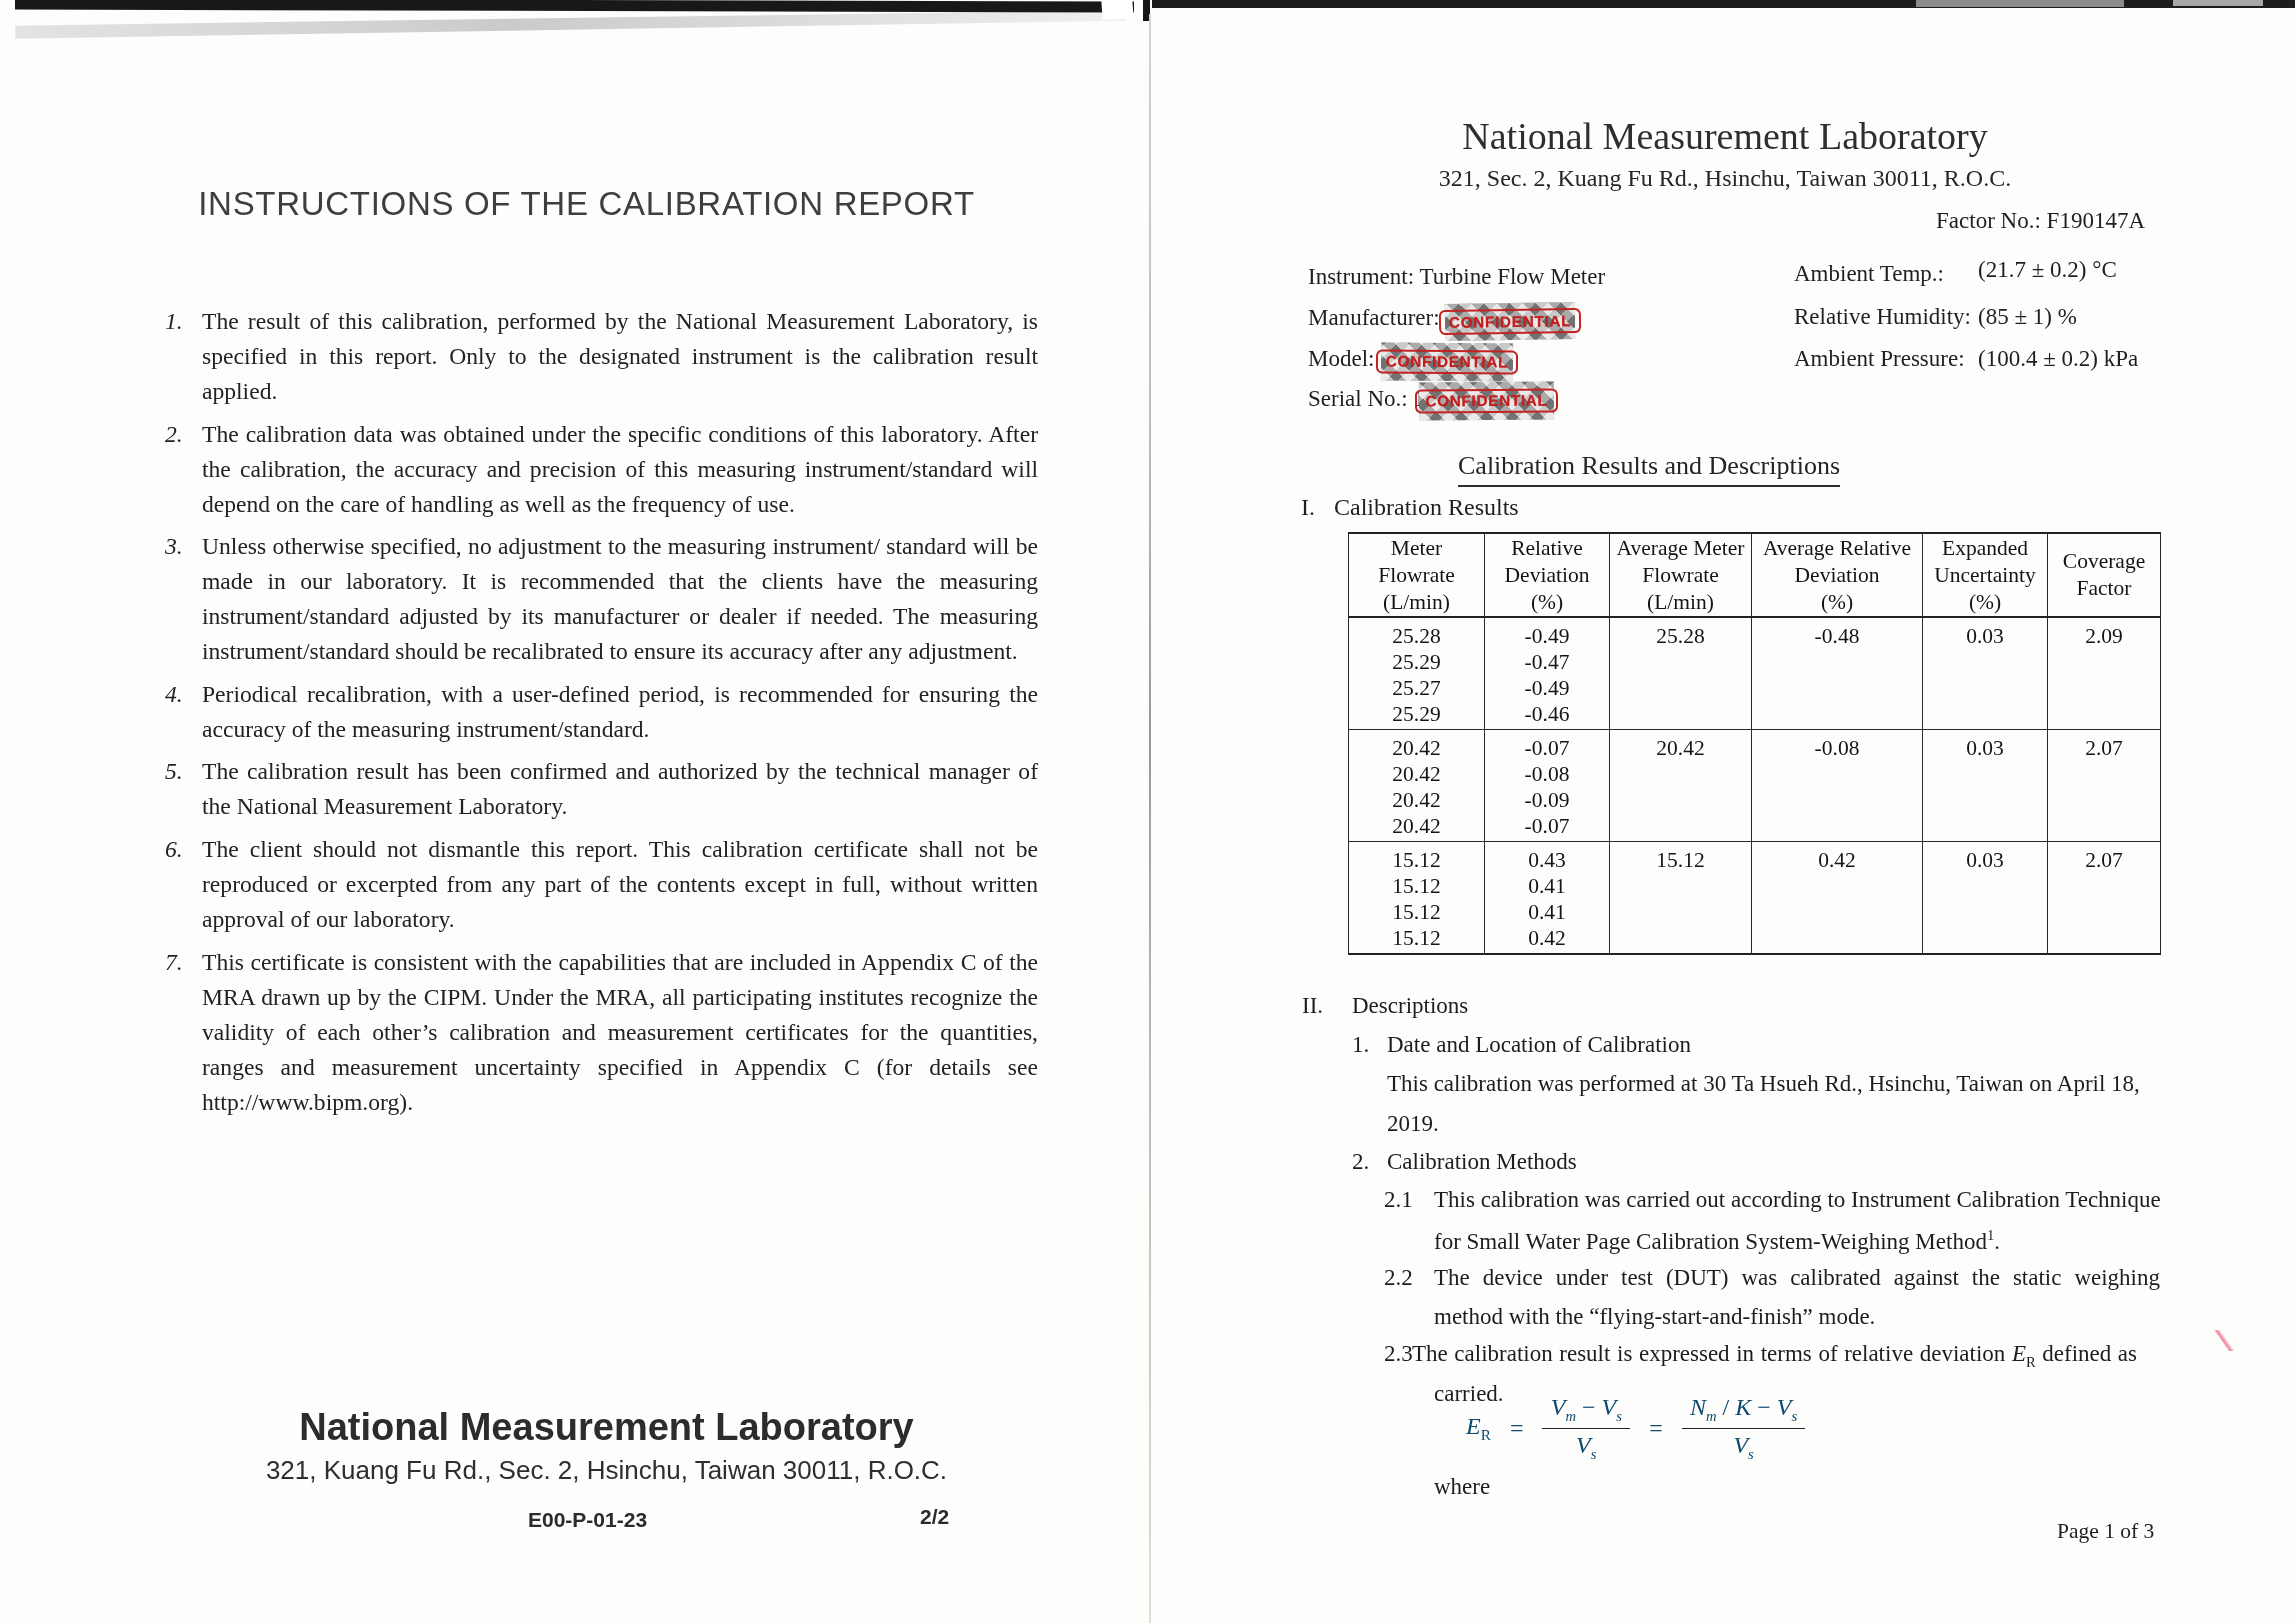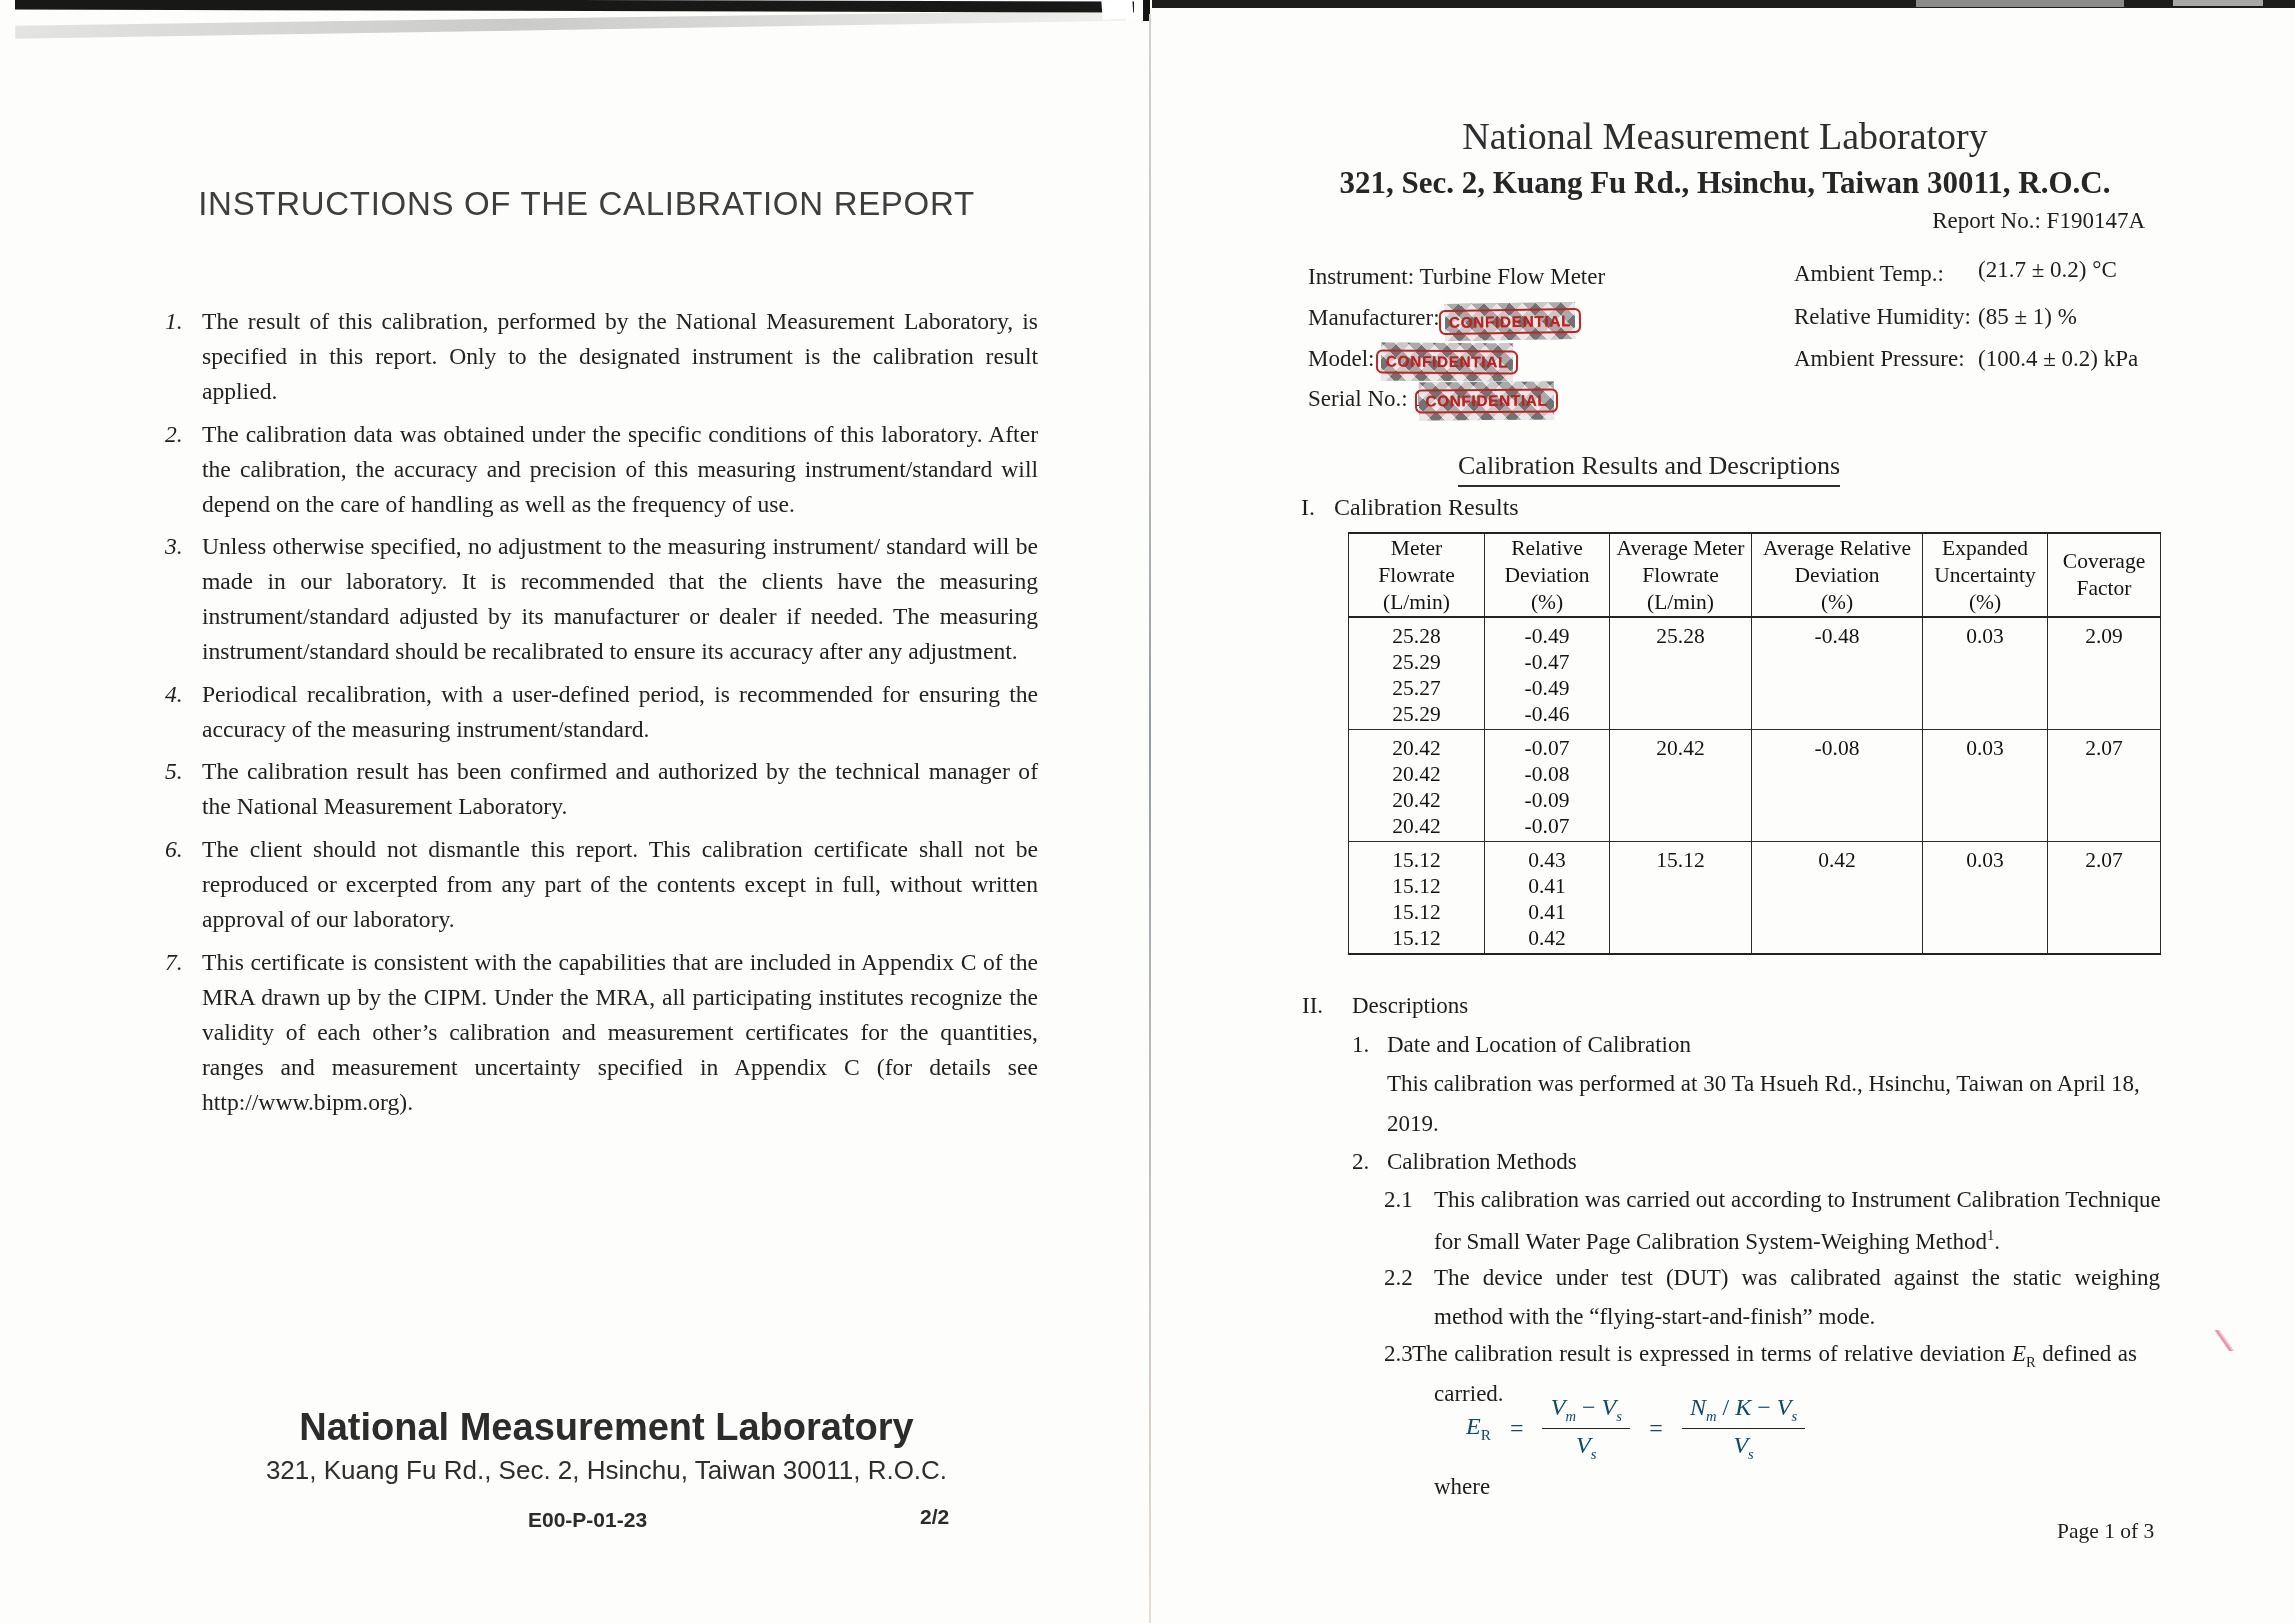--- a/index.html
+++ b/index.html
@@ -28,21 +28,21 @@
       font-size:23.6px;line-height:35px;color:#222;}
   .item .num{position:absolute;left:0;top:0;font-style:italic;}
   .lp-footer-org{left:165px;top:1406px;width:883px;text-align:center;
       font-family:"Liberation Sans",sans-serif;font-weight:bold;font-size:38px;color:#2c2c2c;white-space:nowrap;}
   .lp-footer-addr{left:165px;top:1455px;width:883px;text-align:center;
       font-family:"Liberation Sans",sans-serif;font-size:26px;color:#2e2e2e;white-space:nowrap;}
   .lp-footer-code{left:528px;top:1508px;font-family:"Liberation Sans",sans-serif;font-weight:bold;font-size:21px;color:#2b2b2b;}
   .lp-footer-page{left:920px;top:1505px;font-family:"Liberation Sans",sans-serif;font-weight:bold;font-size:21px;color:#2b2b2b;}
   
   .rp-org{left:1222px;top:114px;width:1006px;text-align:center;font-size:38px;color:#2e2e2e;white-space:nowrap;}
-  .rp-addr{left:1222px;top:165px;width:1006px;text-align:center;font-size:31px;color:#262626;white-space:nowrap;font-weight:bold;}
+  .rp-addr{left:1222px;top:165px;width:1006px;text-align:center;font-size:24px;color:#262626;white-space:nowrap;}
   .rp-report{left:1867px;top:208px;width:278px;text-align:right;font-size:23px;white-space:nowrap;}
   .info-line{font-size:23px;white-space:nowrap;}
   .stamp{position:absolute;display:flex;align-items:center;justify-content:center;
       background-color:#b5b5b5;
       background-image:
         repeating-linear-gradient(45deg, rgba(255,255,255,0.55) 0 9px, rgba(40,40,40,0.22) 9px 18px),
         repeating-linear-gradient(-45deg, rgba(255,255,255,0.35) 0 9px, rgba(60,60,60,0.38) 9px 18px);}
   .stamp-inner{border:2.8px solid #c32222;border-radius:6.2px;margin:2.8px 4.2px;padding:1.4px 8.3px;
       font-family:"Liberation Sans",sans-serif;font-weight:bold;font-size:15.3px;letter-spacing:0.7px;color:#c31f1f;
       text-shadow:0 0 0.7px rgba(195,30,30,0.8);white-space:nowrap;}
@@ -129,21 +129,21 @@
 
     <div class="abs lp-footer-org">National Measurement Laboratory</div>
     <div class="abs lp-footer-addr">321, Kuang Fu Rd., Sec. 2, Hsinchu, Taiwan 30011, R.O.C.</div>
     <div class="abs lp-footer-code">E00-P-01-23</div>
     <div class="abs lp-footer-page">2/2</div>
   </div>
 
   <div>
     <div class="abs rp-org">National Measurement Laboratory</div>
     <div class="abs rp-addr">321, Sec. 2, Kuang Fu Rd., Hsinchu, Taiwan 30011, R.O.C.</div>
-    <div class="abs rp-report">Report No.: F190147A</div>
+    <div class="abs rp-report">Factor No.: F190147A</div>
 
     <div class="abs info-line" style="left:1308px;top:264px;">
       <span>Instrument:</span>
       <span>Turbine Flow Meter</span>
     </div>
     <div class="abs info-line" style="left:1308px;top:305px;">Manufacturer:</div>
     <div class="abs info-line" style="left:1308px;top:346px;">Model:</div>
     <div class="abs info-line" style="left:1308px;top:386px;">Serial No.: 1</div>
 
     <div class="stamp" style="left:1445px;top:303px;width:130px;height:37px;transform:rotate(-0.8deg);">

